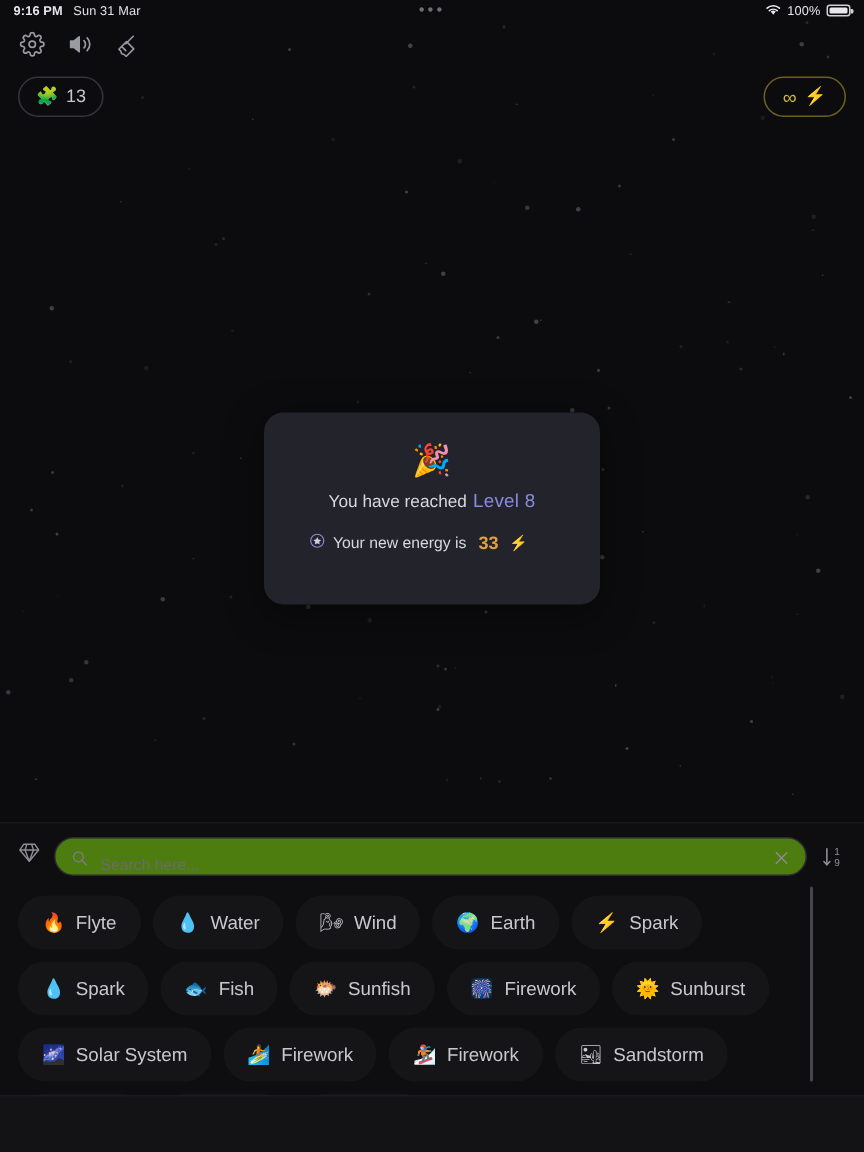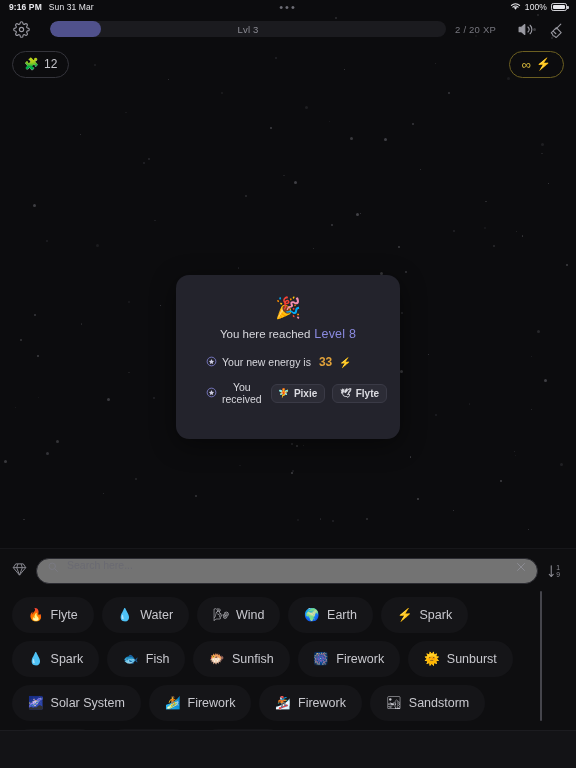--- a/index.html
+++ b/index.html
@@ -97,23 +97,23 @@
   }
 
   
   .sheet {
     position:absolute; left:0; right:0; top:548px; bottom:0;
     background:#0e0e10; border-top:1px solid #17171a; z-index:6;
   }
   .searchrow { display:flex; align-items:center; gap:9px; padding:9px 12px 7px; }
   .gem { flex:none; cursor:pointer; }
   .searchbox {
-    flex:1; display:flex; align-items:flex-start; gap:8px;
+    flex:1; display:flex; align-items:flex-end; gap:8px;
     height:26px; border:1px solid #2b2b31; border-radius:13px; padding:0 10px;
-    background:#737373;
+    background:#4d7c0f;
   }
   .searchbox input {
     flex:1; background:transparent; border:none; outline:none;
     font-family:inherit; font-size:10.5px; color:#cfcfd6;
   }
   .searchbox input::placeholder { color:#6a6a72; }
   .clearx { flex:none; cursor:pointer; }
   .sorticon { flex:none; cursor:pointer; display:flex; align-items:center; }
 
   .chipscroll { position:absolute; left:0; right:0; top:45px; bottom:0; overflow:hidden; padding:0 0 0 0; }
@@ -271,27 +271,20 @@
   </div>
 
   <div class="topbar">
     <div class="icon-btn">
       <svg width="17" height="17" viewBox="0 0 24 24" fill="none" stroke="#9a9aa2" stroke-width="1.6">
         <circle cx="12" cy="12" r="3"></circle>
         <path d="M19.4 15a1.65 1.65 0 0 0 .33 1.82l.06.06a2 2 0 1 1-2.83 2.83l-.06-.06a1.65 1.65 0 0 0-1.82-.33 1.65 1.65 0 0 0-1 1.51V21a2 2 0 1 1-4 0v-.09A1.65 1.65 0 0 0 9 19.4a1.65 1.65 0 0 0-1.82.33l-.06.06a2 2 0 1 1-2.83-2.83l.06-.06a1.65 1.65 0 0 0 .33-1.82 1.65 1.65 0 0 0-1.51-1H3a2 2 0 1 1 0-4h.09A1.65 1.65 0 0 0 4.6 9a1.65 1.65 0 0 0-.33-1.82l-.06-.06a2 2 0 1 1 2.83-2.83l.06.06A1.65 1.65 0 0 0 9 4.6a1.65 1.65 0 0 0 1-1.51V3a2 2 0 1 1 4 0v.09a1.65 1.65 0 0 0 1 1.51 1.65 1.65 0 0 0 1.82-.33l.06-.06a2 2 0 1 1 2.83 2.83l-.06.06A1.65 1.65 0 0 0 19.4 9a1.65 1.65 0 0 0 1.51 1H21a2 2 0 1 1 0 4h-.09a1.65 1.65 0 0 0-1.51 1z"></path>
       </svg>
     </div>
 
-    <div class="xpwrap">
-      <div class="xpbar">
-        <div class="xpfill" style="width: 13%;"></div>
-        <div class="xplabel">Lvl 3</div>
-      </div>
-      <div class="xptext">2 / 20 XP</div>
-    </div>
 
     <div class="topright">
       <div class="icon-btn">
         <svg width="17" height="17" viewBox="0 0 24 24" fill="none" stroke="#9a9aa2" stroke-width="1.6" stroke-linecap="round" stroke-linejoin="round">
           <polygon points="11 5 6 9 3 9 3 15 6 15 11 19 11 5" fill="#9a9aa2"></polygon>
           <path d="M15.5 8.5a5 5 0 0 1 0 7"></path>
             <path d="M18.5 6a8.5 8.5 0 0 1 0 12"></path>
         </svg>
       </div>
       <div class="icon-btn">
@@ -300,66 +293,47 @@
           <path d="M13.2 9.5 L6 16.7 l1.8 1.8 .8 2.4 2.4 .8 1.8 1.8 L20 16.3 Z"></path>
           <path d="M9 14.5 L12.5 18"></path>
         </svg>
       </div>
     </div>
   </div>
 
   <div class="badges">
     <div class="pill">
       <span class="em">🧩</span>
-      <span>12</span>
+      <span>13</span>
     </div>
     <div class="pill pill-energy">
       <span class="inf">∞</span>
       <span class="em">⚡</span>
     </div>
   </div>
 
   <div class="modal">
     <div class="party">🎉</div>
 
     <div class="reached">
-      <span>You here reached</span><span class="lvl">Level 8</span>
+      <span>You have reached</span><span class="lvl">Level 8</span>
     </div>
 
     <div class="line">
       <span class="starico">
         <svg width="11" height="11" viewBox="0 0 24 24" fill="none" stroke="#8a8ae0" stroke-width="1.7">
           <circle cx="12" cy="12" r="9.5"></circle>
           <polygon points="12,6.5 13.7,10.3 17.8,10.8 14.8,13.6 15.6,17.6 12,15.6 8.4,17.6 9.2,13.6 6.2,10.8 10.3,10.3" fill="#cfcfe4" stroke="none"></polygon>
         </svg>
       </span>
       <span>Your new energy is</span>
       <span class="energyval">33</span>
       <span class="boltem">⚡</span>
     </div>
 
-    <div class="line">
-      <span class="starico">
-        <svg width="11" height="11" viewBox="0 0 24 24" fill="none" stroke="#8a8ae0" stroke-width="1.7">
-          <circle cx="12" cy="12" r="9.5"></circle>
-          <polygon points="12,6.5 13.7,10.3 17.8,10.8 14.8,13.6 15.6,17.6 12,15.6 8.4,17.6 9.2,13.6 6.2,10.8 10.3,10.3" fill="#cfcfe4" stroke="none"></polygon>
-        </svg>
-      </span>
-      <span>You received</span>
-      <span class="chiprow" id="reward-chips">
-          <span class="mchip">
-            <span class="em">🧚</span>
-            <span>Pixie</span>
-          </span>
-          <span class="mchip">
-            <span class="em">🕊</span>
-            <span>Flyte</span>
-          </span>
-        </span>
-    </div>
 
   </div>
 
   <div class="sheet">
 
     <div class="searchrow">
       <span class="gem">
         <svg width="15" height="15" viewBox="0 0 24 24" fill="none" stroke="#8e8e96" stroke-width="1.5" stroke-linejoin="round">
           <path d="M6 3h12l4 6-10 12L2 9z"></path>
             <path d="M2 9h20"></path>

